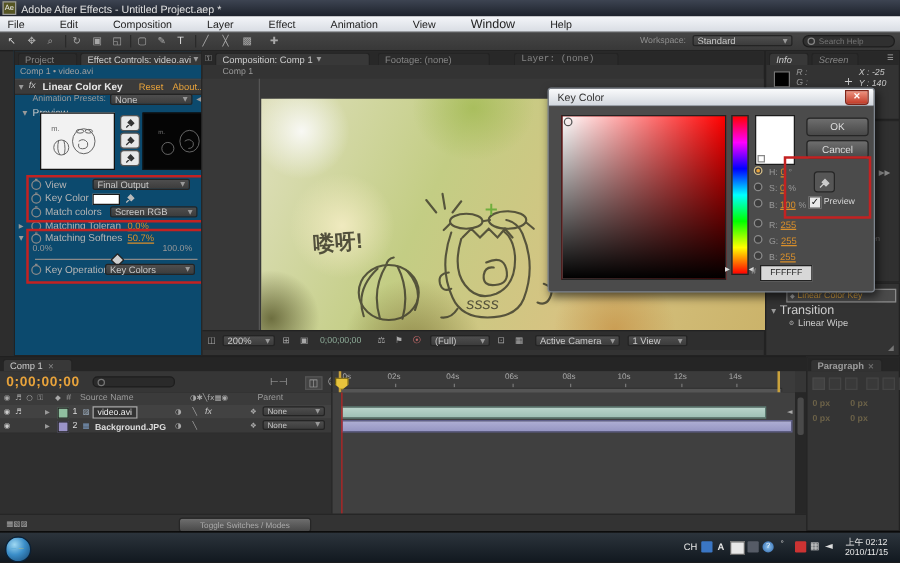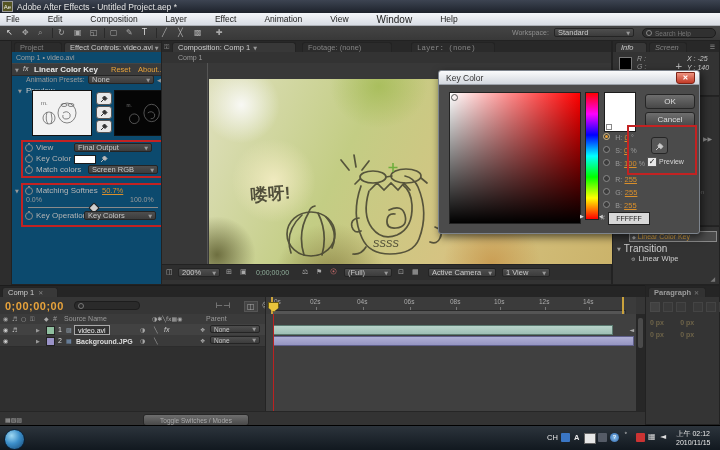--- a/index.html
+++ b/index.html
@@ -170,20 +170,26 @@
         </svg>
     </div>
     <div class="abs" style="left:0;top:124px;width:159px;height:10px;">
       <span class="stopwatch abs" style="left:13px;top:1px;"></span>
       <span class="t abs" style="left:24px;top:0;">Match colors</span>
       <div class="dd abs" style="left:76px;top:0;width:70px;">
         <span class="cv">Screen RGB</span>
         <span class="chev">▼</span>
       </div>
     </div>
+    <div class="abs" style="left:0;top:135px;width:159px;height:10px;">
+      <span class="chev abs" style="left:3px;top:2px;">▶</span>
+      <span class="stopwatch abs" style="left:13px;top:1px;"></span>
+      <span class="t abs" style="left:24px;top:0;">Matching Toleran</span>
+      <span class="abs val" style="left:90px;top:0;">0.0%</span>
+    </div>
     <div class="abs" style="left:0;top:145px;width:159px;height:10px;">
       <span class="chev abs" style="left:3px;top:2px;">▼</span>
       <span class="stopwatch abs" style="left:13px;top:1px;"></span>
       <span class="t abs" style="left:24px;top:0;">Matching Softnes</span>
       <span class="abs val" style="left:90px;top:0;">50.7%</span>
     </div>
     <div class="abs" style="left:0;top:155px;width:159px;height:20px;">
       <span class="t7 abs" style="left:14px;top:0;">0.0%</span>
       <span class="t7 abs" style="left:118px;top:0;">100.0%</span>
       <span class="abs" style="left:16px;top:11px;width:130px;height:1px;background:#8a8a8a;"></span>

